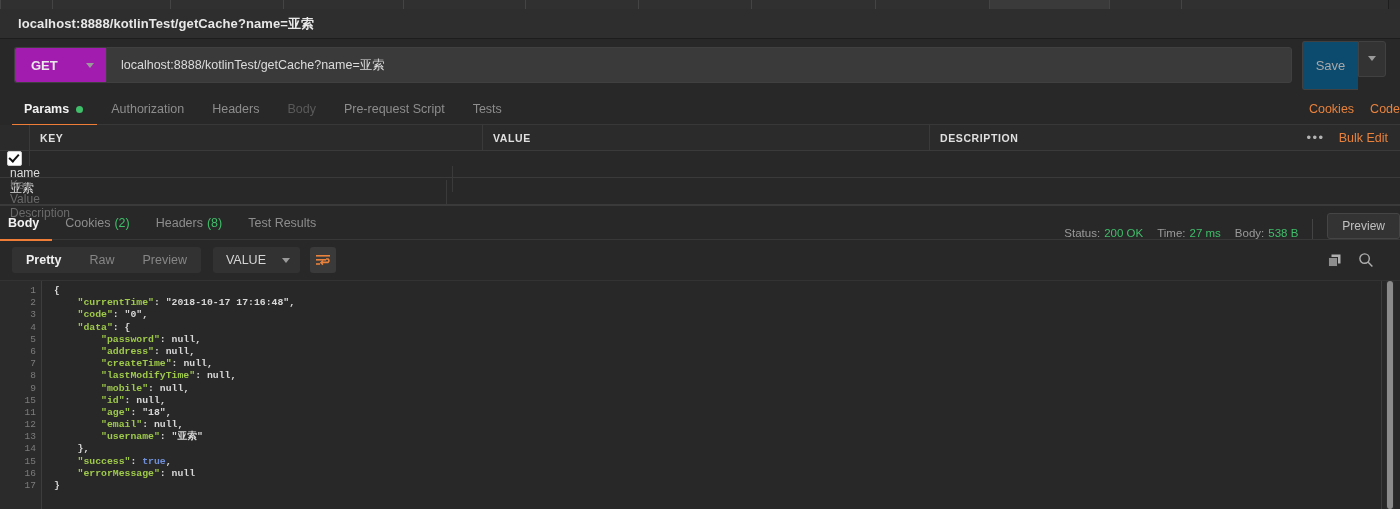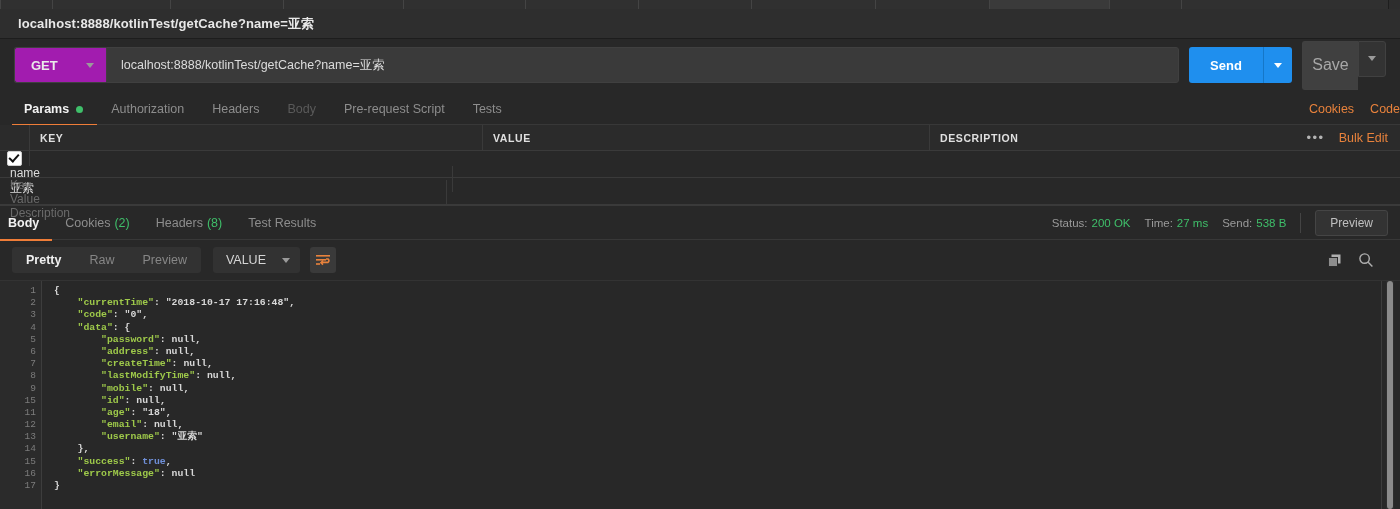--- a/index.html
+++ b/index.html
@@ -126,26 +126,26 @@
   .sendcar i {
     width: 0; height: 0;
     border-left: 4px solid transparent;
     border-right: 4px solid transparent;
     border-top: 5px solid #ffffff;
     display: block;
   }
   .savewrap { display: flex; margin-left: 10px; }
   .savebtn {
     width: 56px; height: 49px;
-    background: #404040;
+    background: #0c4a6e;
     border: 1px solid #414141;
     border-right: none;
     border-radius: 3px 0 0 3px;
     display: flex; align-items: center; justify-content: center;
-    font-size: 16px; color: #a8a8a8;
+    font-size: 13px; color: #a8a8a8;
     box-sizing: border-box;
     cursor: pointer;
   }
   .savecar {
     width: 28px; height: 36px;
     background: #333;
     border: 1px solid #414141;
     border-radius: 0 3px 3px 0;
     display: flex; align-items: center; justify-content: center;
     box-sizing: border-box;
@@ -281,23 +281,22 @@
   }
   .restab:first-child { padding-left: 8px; }
   .restab.active {
     color: #f2f2f2;
     font-weight: bold;
     border-bottom: 2px solid #ef7d38;
   }
   .cnt { color: #3fbf6a; margin-left: 4px; }
   .statwrap {
     margin-left: auto;
-    display: flex; align-items: center;
+    display: flex; align-items: flex-end;
     height: 32px;
-    padding-right: 12px;
     gap: 14px;
   }
   .stat { font-size: 11.5px; color: #9a9a9a; }
   .stat b { color: #3fbf6a; font-weight: normal; margin-left: 4px; }
   .vsep { width: 1px; height: 20px; background: #444; }
   .dlbtn {
     height: 24px;
     padding: 0 14px;
     background: #333;
     border: 1px solid #454545;
@@ -452,26 +451,20 @@
   <div class="urltitle">
     <div class="txt">localhost:8888/kotlinTest/getCache?name=亚索</div>
   </div>
 
   <div class="reqbar">
     <div class="methodbox">
       <span class="m">GET</span>
       <span class="caret"></span>
     </div>
     <div class="urlinput">localhost:8888/kotlinTest/getCache?name=亚索</div>
-    <div class="sendwrap">
-      <div class="sendbtn">Send</div>
-      <div class="sendcar">
-          <i></i>
-        </div>
-    </div>
     <div class="savewrap">
       <div class="savebtn">Save</div>
       <div class="savecar">
           <span class="caret"></span>
         </div>
     </div>
   </div>
 
   <div class="reqtabs" id="reqtabs">
     <div class="rtab active">
@@ -557,21 +550,21 @@
       <div class="restab">
         <span>Headers</span>
         <span class="cnt">(8)</span>
       </div>
       <div class="restab">
         <span>Test Results</span>
       </div>
       <div class="statwrap">
       <span class="stat"><span>Status:</span><b>200 OK</b></span>
       <span class="stat"><span>Time:</span><b>27 ms</b></span>
-      <span class="stat"><span>Send:</span><b>538 B</b></span>
+      <span class="stat"><span>Body:</span><b>538 B</b></span>
       <span class="vsep"></span>
       <span class="dlbtn">Preview</span>
     </div>
   </div>
 
   <div class="btoolbar">
     <div class="pillgrp" id="pillgrp">
         <div class="pill active">Pretty</div>
         <div class="pill">Raw</div>
         <div class="pill">Preview</div>

